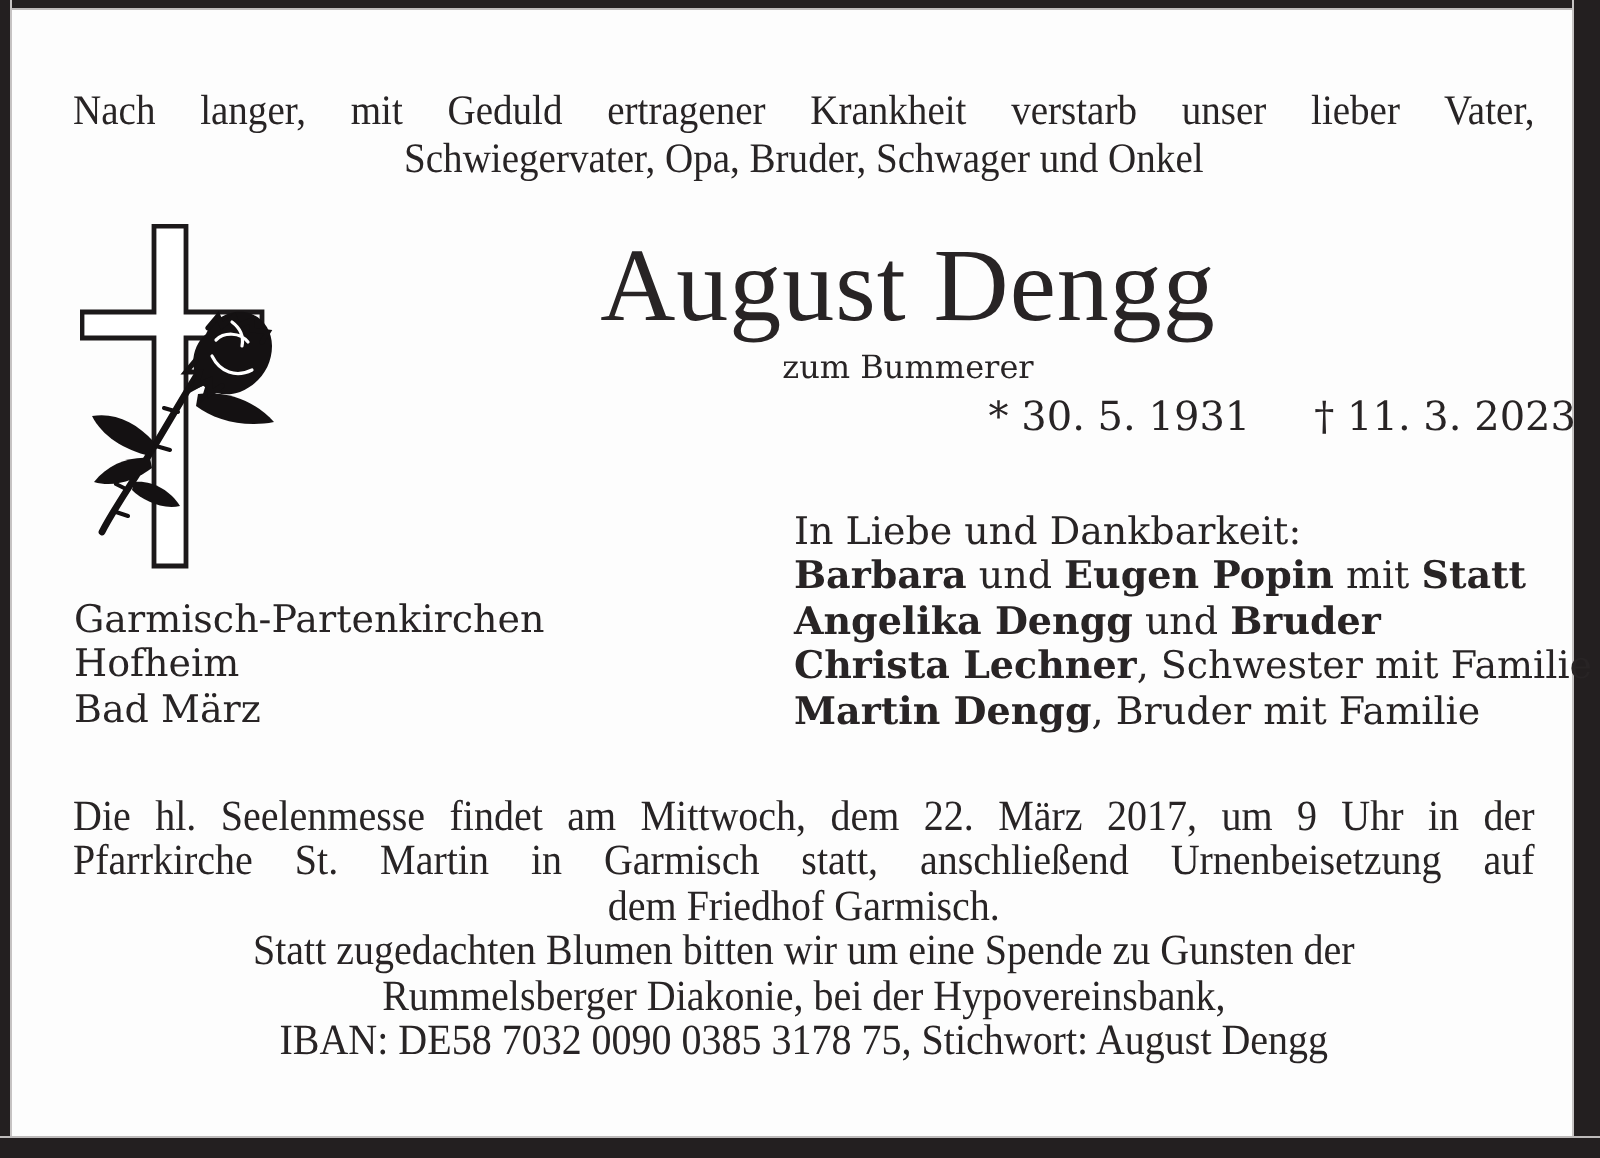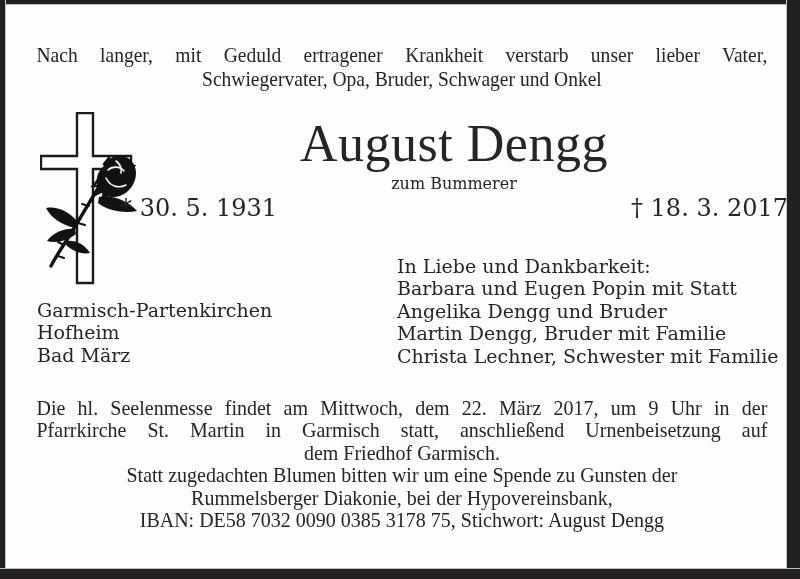--- a/index.html
+++ b/index.html
@@ -46,37 +46,37 @@
     margin:0;
     font-size:52px;font-weight:normal;line-height:54px;
     font-family:"Liberation Serif", serif;
     letter-spacing:0.5px;
   }
   .subtitle{
     font-family:"DejaVu Serif", serif;
     font-size:16px;line-height:23px;margin-top:1px;
   }
   .dates-row{
-    display:flex;justify-content:space-between;gap:32px;
+    display:flex;justify-content:flex-end;gap:32px;
     font-family:"DejaVu Serif", serif;
-    font-size:24px;line-height:25px;margin-top:1px;
+    font-size:20px;line-height:25px;margin-top:1px;
   }
 
   .places{
     position:absolute;left:37px;top:299px;
     font-family:"DejaVu Serif", serif;
     font-size:19px;line-height:22.4px;
   }
   .thanks{
     position:absolute;left:397px;top:255px;right:14px;
     font-family:"DejaVu Serif", serif;
     font-size:19px;line-height:22.4px;
     white-space:nowrap;
   }
-  .thanks b{font-weight:normal;}
+  .thanks b{font-weight:bold;}
 
   .outro{
     position:absolute;left:36px;right:33px;top:397px;
     font-size:21.5px;line-height:22.4px;
   }
 </style>
 </head>
 <body>
 
 <div class="page">
@@ -124,36 +124,36 @@
 
       <path d="M68 58 C 72 54, 80 54, 84 59 M66 66 C 70 74, 78 77, 86 73 M76 49 C 80 52, 82 56, 81 61" stroke="#ffffff" stroke-width="1.6" fill="none" stroke-linecap="round"></path>
     </svg>
   </div>
 
   <div class="name-block">
     <h1 class="deceased-name">August Dengg</h1>
     <div class="subtitle">zum Bummerer</div>
     <div class="dates-row">
       <span>* 30. 5. 1931</span>
-      <span>† 18. 3. 2017</span>
+      <span>† 11. 3. 2023</span>
     </div>
   </div>
 
   <div class="places">
     <div>Garmisch-Partenkirchen</div>
     <div>Hofheim</div>
     <div>Bad März</div>
   </div>
 
   <div class="thanks">
     <div>In Liebe und Dankbarkeit:</div>
     <div><b>Barbara</b><span> und </span><b>Eugen Popin</b><span> mit </span><b>Statt</b></div>
     <div><b>Angelika Dengg</b><span> und </span><b>Bruder</b></div>
+    <div><b>Christa Lechner</b><span>, Schwester mit Familie</span></div>
     <div><b>Martin Dengg</b><span>, Bruder mit Familie</span></div>
-    <div><b>Christa Lechner</b><span>, Schwester mit Familie</span></div>
   </div>
 
   <div class="outro">
     <div class="condense">
       <div class="jline">Die hl. Seelenmesse findet am Mittwoch, dem 22. März 2017, um 9 Uhr in der</div>
       <div class="jline">Pfarrkirche St. Martin in Garmisch statt, anschließend Urnenbeisetzung auf</div>
       <div class="cline">dem Friedhof Garmisch.</div>
       <div class="cline">Statt zugedachten Blumen bitten wir um eine Spende zu Gunsten der</div>
       <div class="cline">Rummelsberger Diakonie, bei der Hypovereinsbank,</div>
       <div class="cline">IBAN: DE58 7032 0090 0385 3178 75, Stichwort: August Dengg</div>

